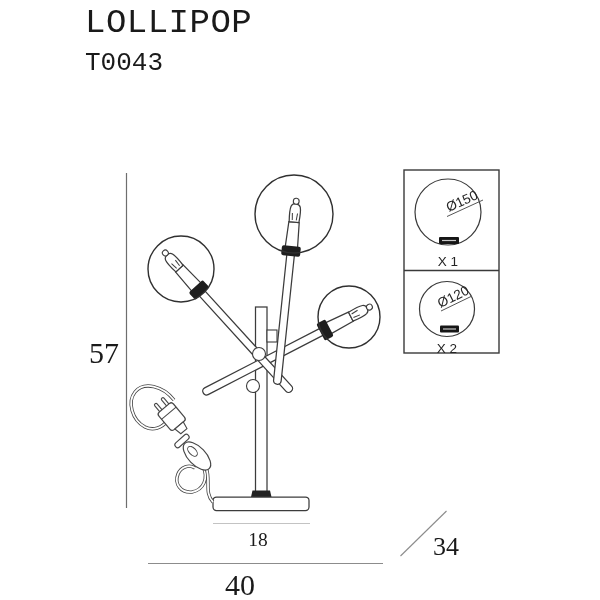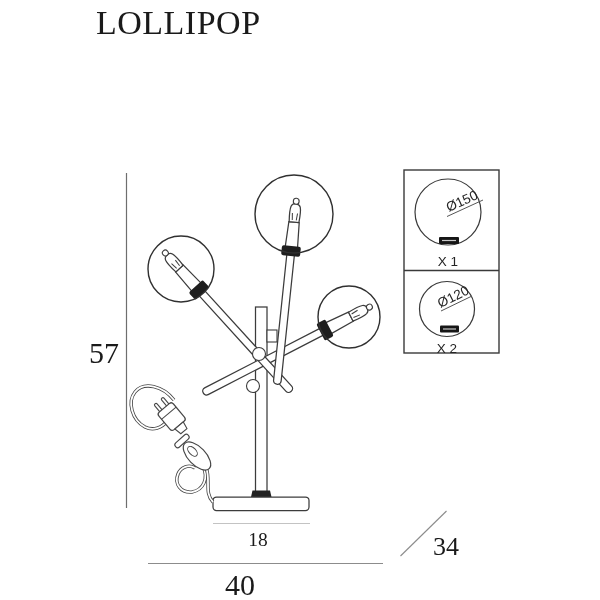--- a/index.html
+++ b/index.html
@@ -1,33 +1,34 @@
 <!DOCTYPE html>
 <html><head>
 <meta charset="utf-8">
 <style>
   html,body{margin:0;padding:0;background:#fff;}
   #stage{
     position:relative;width:600px;height:600px;background:#ffffff;
     overflow:hidden;font-family:"Liberation Serif", serif;color:#1a1a1a;
   }
-  .hdr{position:absolute;left:96px;white-space:pre;line-height:1;}
+  .hdr{position:absolute;left:85px;white-space:pre;line-height:1;font-family:Liberation Mono, monospace;}
   #product-name{top:6px;font-size:34px;letter-spacing:.5px;}
   #model-number{top:50px;font-size:26px;}
   #specs-line{top:81px;font-size:26px;}
   svg{position:absolute;left:0;top:0;}
   .dimtext{font-family:"Liberation Serif", serif;fill:#1a1a1a;}
   .boxtext{font-family:"Liberation Sans", sans-serif;fill:#242424;}
 </style>
 </head>
 <body>
 
 <div id="stage">
 
   <div id="product-name" class="hdr">LOLLIPOP</div>
+  <div id="model-number" class="hdr">T0043</div>
 
   <svg width="600" height="600" viewBox="0 0 600 600">
 
     <g>
       <line x1="126.5" y1="173" x2="126.5" y2="508" stroke="#6e6e6e" stroke-width="1.2"></line>
       <text class="dimtext" x="104" y="363" font-size="30" text-anchor="middle">57</text>
     </g>
 
     <g>
       <line x1="213" y1="523.5" x2="310" y2="523.5" stroke="#c3c3c3" stroke-width="1.2"></line>

